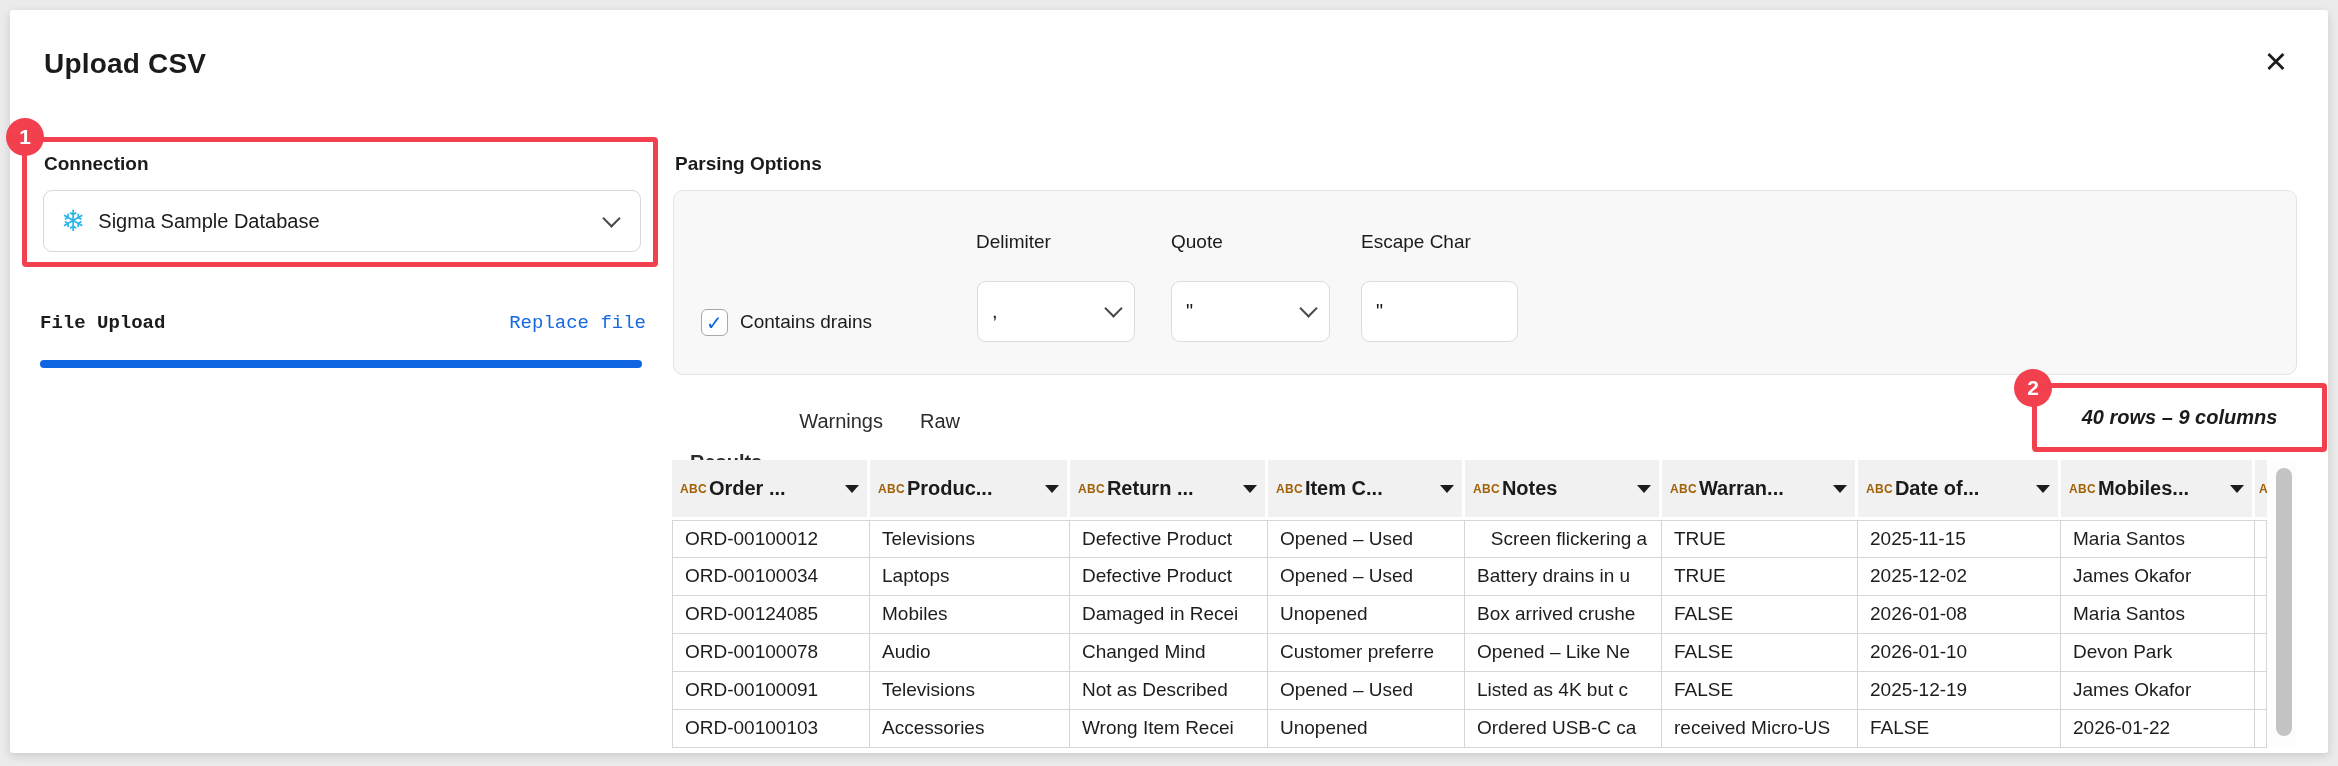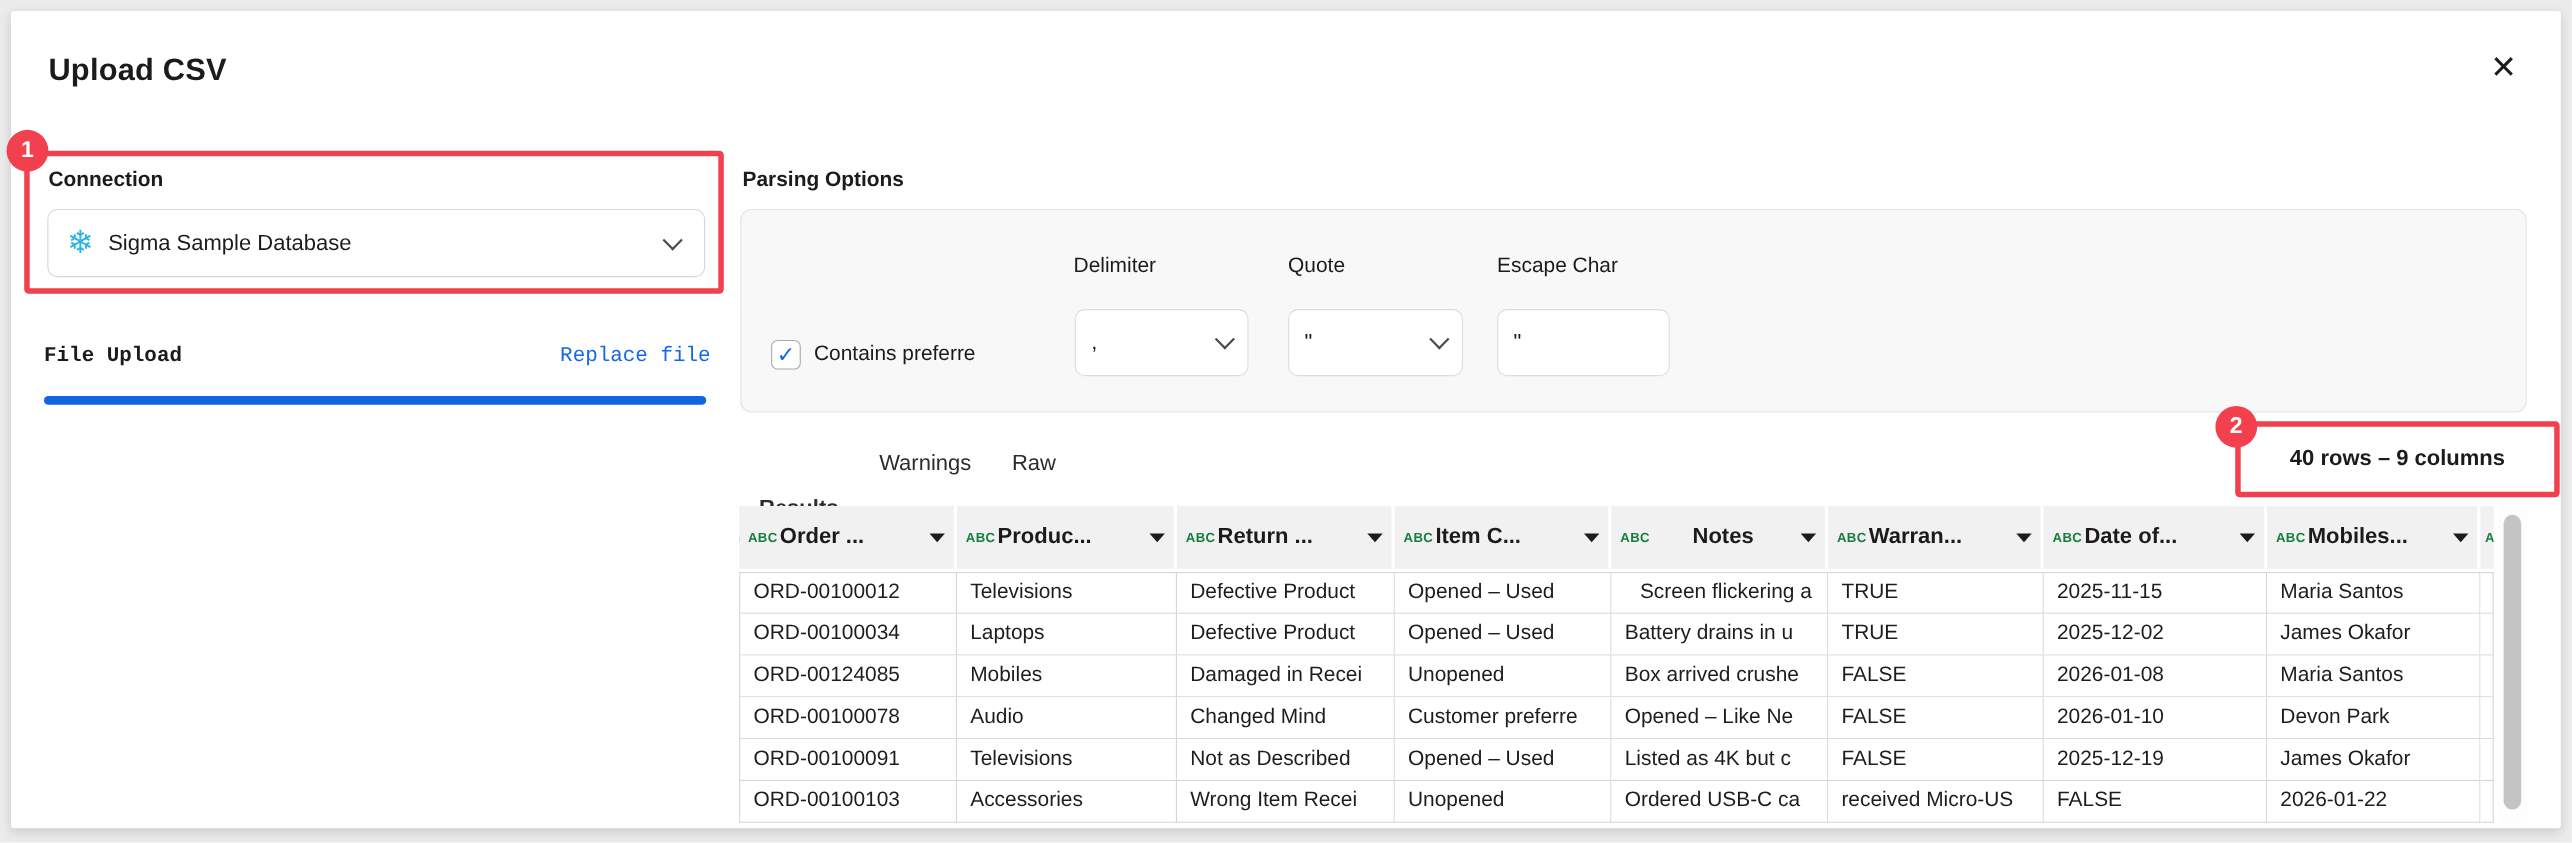--- a/index.html
+++ b/index.html
@@ -48,23 +48,23 @@
   .tab{font-size:20px;color:#2c2c2c;padding:2px 0 18px 0;margin-right:37px;cursor:pointer;position:relative;}
   .tab.active{font-weight:700;margin-top:41px;}
   .tab.active::after{content:"";position:absolute;left:-18px;right:-18px;bottom:0;height:4px;background:#1465e8;}
 
   
   .tbl{position:absolute;left:662px;top:450px;}
   .thead{display:flex;margin-bottom:3px;}
   .th{box-sizing:border-box;height:57px;background:#f1f1f1;display:flex;align-items:center;
       padding:0 8px 0 8px;border-right:3px solid #ffffff;overflow:hidden;cursor:pointer;}
   .th:last-child{border-right:none;}
-  .abc{font-size:12px;font-weight:700;color:#15803d;letter-spacing:0.3px;margin-right:2px;flex:0 0 auto;}
+  .abc{font-size:12px;font-weight:700;color:#a16207;letter-spacing:0.3px;margin-right:2px;flex:0 0 auto;}
   .th-label{font-size:20px;font-weight:700;color:#1b1b1b;white-space:nowrap;overflow:hidden;flex:1;}
-  .th-label.center{text-align:center;}
+  .th-label.center{}
   .caret{width:0;height:0;border-left:7px solid transparent;border-right:7px solid transparent;
          border-top:8px solid #1c1c1c;margin-left:6px;flex:0 0 auto;}
   .trow{display:flex;}
   .td{box-sizing:border-box;height:38px;background:#fff;border-right:1px solid #d6d6d6;
       border-bottom:1px solid #d6d6d6;font-size:19px;color:#1d1d1d;line-height:36px;
       padding-left:12px;white-space:nowrap;overflow:hidden;}
   .td.first{border-left:1px solid #d6d6d6;}
   .trow.first .td{border-top:1px solid #d6d6d6;}
   .vscroll-track{position:absolute;width:26px;background:#fdfdfd;}
   .vscroll-thumb{position:absolute;left:5px;width:16px;border-radius:8px;background:#c4c4c4;cursor:pointer;}
@@ -95,21 +95,21 @@
       <span class="link">Replace file</span>
     </div>
     <div class="abs progress" style="left:30px;top:350px;width:602px;height:8px;"></div>
 
     <div class="abs section-label" style="left:665px;top:143px;">Parsing Options</div>
 
     <div class="abs parse-box" style="left:663px;top:180px;width:1624px;height:185px;">
       <div class="abs checkbox" style="left:27px;top:118px;">
         <span class="mark">✓</span>
       </div>
-      <div class="abs field-label" style="left:66px;top:120px;">Contains preferre</div>
+      <div class="abs field-label" style="left:66px;top:120px;">Contains drains</div>
 
       <div class="abs field-label" style="left:302px;top:40px;">Delimiter</div>
       <div class="abs mini-select" style="left:303px;top:90px;width:158px;height:61px;">
         <span class="val">,</span>
         <span class="chev"></span>
       </div>
 
       <div class="abs field-label" style="left:497px;top:40px;">Quote</div>
       <div class="abs mini-select" style="left:497px;top:90px;width:159px;height:61px;">
         <span class="val">"</span>
@@ -121,21 +121,21 @@
         <span class="val">"</span>
       </div>
     </div>
 
     <div class="abs tabs" style="left:680px;top:398px;">
         <span class="tab active">Results</span>
         <span class="tab">Warnings</span>
         <span class="tab">Raw</span>
       </div>
 
-    <div class="abs anno-rect filled" style="left:2022px;top:373px;width:295px;height:69px;">
+    <div class="abs anno-rect filled" style="left:2022px;top:373px;width:295px;height:69px;font-style:italic;">
       <span style="font-size:20px;font-weight:700;color:#1b1b1b;">40 rows – 9 columns</span>
     </div>
     <div class="abs anno-badge" style="left:2004px;top:359px;">2</div>
 
     <div class="tbl">
       <div class="thead">
           <div class="th" style="width: 198px;">
             <span class="abc">ABC</span>
             <span class="th-label">Order ...</span>
             <span class="caret"></span>

